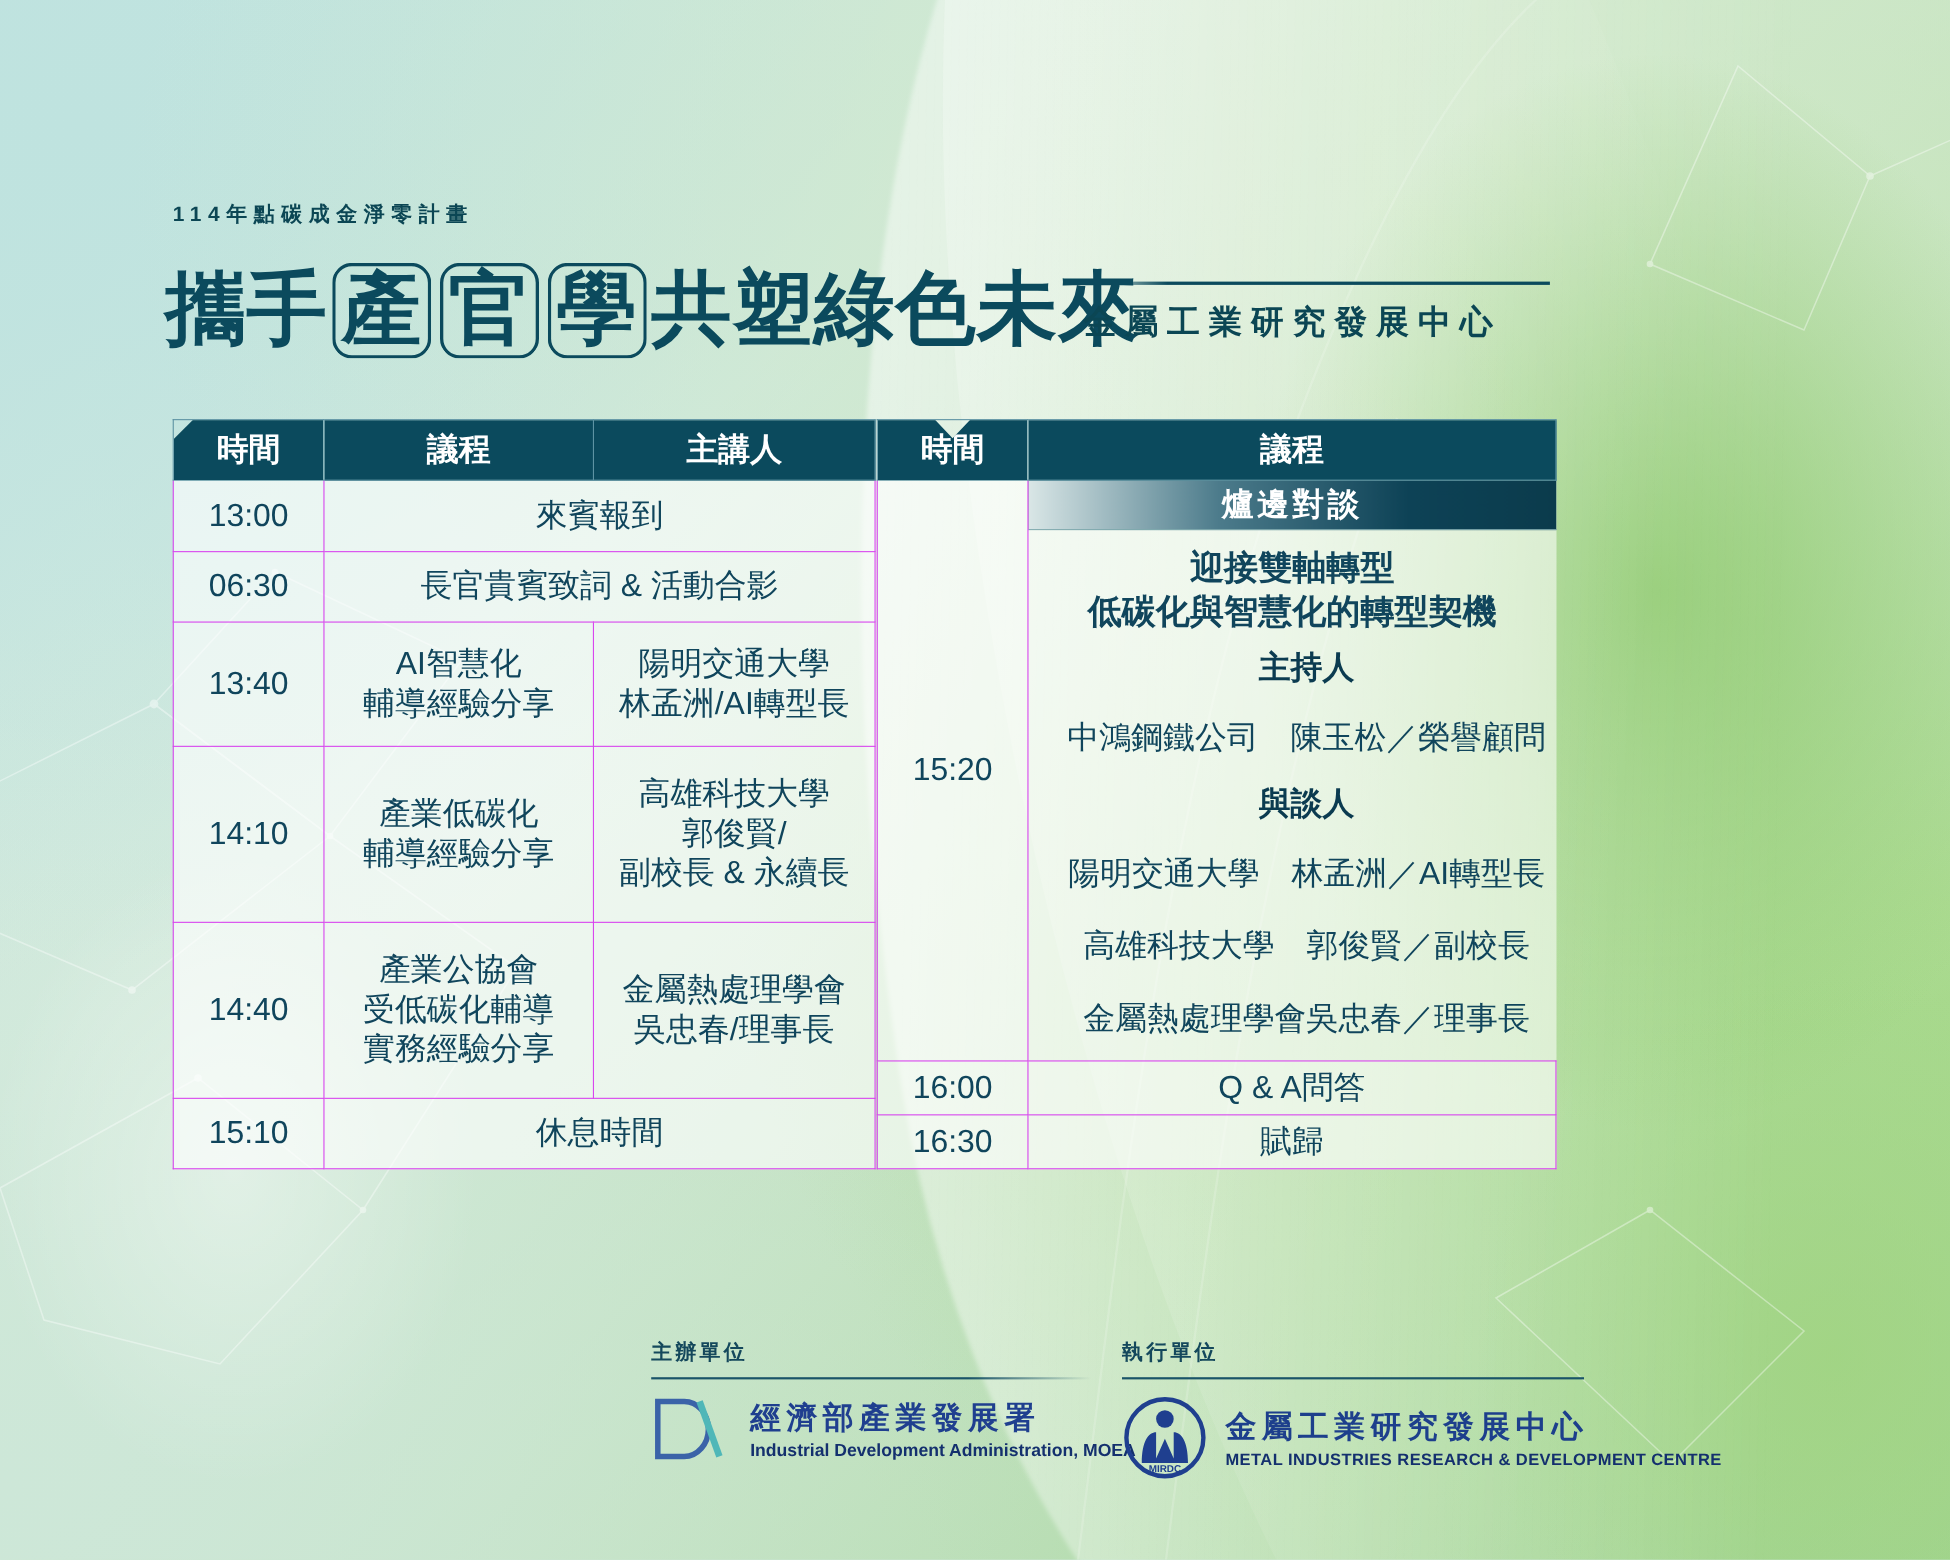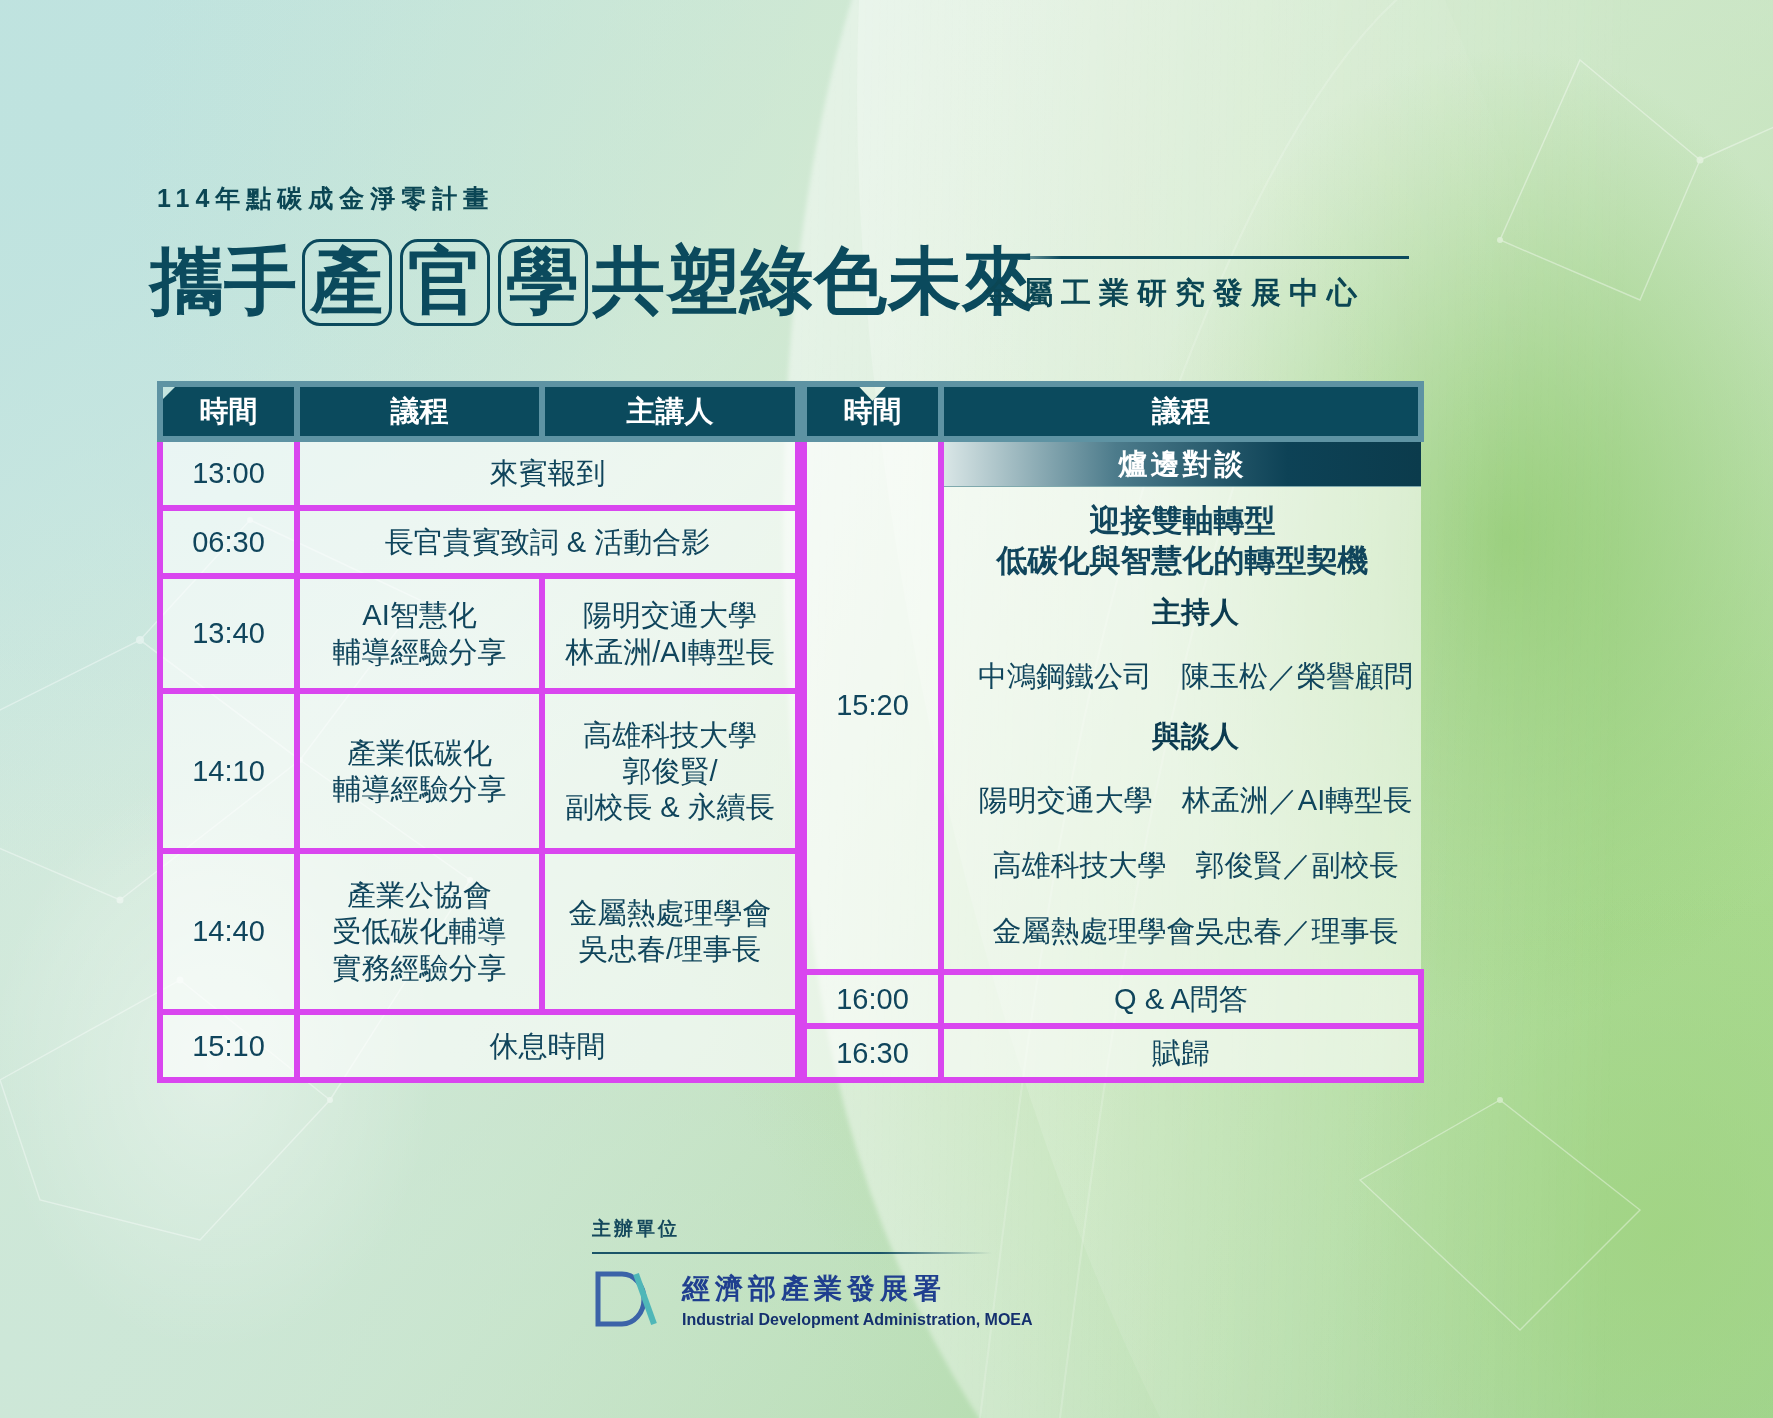--- a/index.html
+++ b/index.html
@@ -50,21 +50,21 @@
     border-radius:50%;
   }
   .bg-lines{position:absolute;inset:0;opacity:.5;}
 
   
   .page{position:absolute;inset:0;}
 
   
   .kicker{
     position:absolute; left:157px; top:182px;
-    font-size:25px; letter-spacing:6px; color:#0b4654; font-weight:700;
+    font-size:19px; letter-spacing:6px; color:#0b4654; font-weight:700;
   }
   .title-row{position:absolute; left:150px; top:237px; display:flex; align-items:flex-end;justify-content:flex-end; }
   .title{
     font-size:73px; font-weight:800; color:#0b4a5d; letter-spacing:1px;
     line-height:1; display:flex; align-items:center; white-space:nowrap;
   }
   .title .boxed{
     display:inline-flex; align-items:center; justify-content:center;
     border:3px solid #0b4a5d; border-radius:14px;
     padding:2px 5px 6px; margin:0 4px; position:relative; top:2px;
@@ -78,21 +78,21 @@
     margin-bottom:14px;
   }
   .subtitle{
     font-size:30px; letter-spacing:8px; color:#0b4654; font-weight:600; white-space:nowrap;
   }
 
   
   .tables{ position:absolute; left:157px; top:381px; width:1258px; display:flex; }
   .tbl{ border-collapse:collapse; table-layout:fixed; }
   .tbl td, .tbl th{
-    border:6px solid #d946ef;
+    border:1px solid #d946ef;
     color:#10455c;
     text-align:center;
     vertical-align:middle;
     font-size:29px;
     line-height:1.25;
     padding:6px 4px;
     background:rgba(255,255,255,.62);
   }
   .tbl th{
     background:#0b4a5d; color:#ffffff; font-weight:600; font-size:29px;
@@ -347,14 +347,30 @@
           <path d="M6 6 H30 A22 25 0 0 1 30 56 H6 Z" fill="none" stroke="#3b63a8" stroke-width="5"></path>
           <path d="M44 6 L62 56" fill="none" stroke="#4fb7b8" stroke-width="6"></path>
         </svg>
         <div class="org-names">
           <div class="cn">經濟部產業發展署</div>
           <div class="en">Industrial Development Administration, MOEA</div>
         </div>
       </div>
     </div>
 
+    <div class="org org-exec">
+      <div class="org-label">執行單位</div>
+      <div class="org-rule"></div>
+      <div class="org-body">
+        <svg class="mirdc-mark" viewBox="0 0 78 78">
+          <circle cx="39" cy="39" r="35" fill="none" stroke="#1f3f8f" stroke-width="4"></circle>
+          <circle cx="39" cy="22" r="8" fill="#1f3f8f"></circle>
+          <path d="M18 62 C18 42 24 34 31 34 L31 58 L39 40 L47 58 L47 34 C54 34 60 42 60 62 Z" fill="#1f3f8f"></path>
+          <text x="39" y="70" text-anchor="middle" font-size="9" font-weight="700" fill="#1f3f8f" font-family="Liberation Sans, sans-serif">MIRDC</text>
+        </svg>
+        <div class="org-names">
+          <div class="cn dark">金屬工業研究發展中心</div>
+          <div class="en sp">METAL INDUSTRIES RESEARCH &amp; DEVELOPMENT CENTRE</div>
+        </div>
+      </div>
+    </div>
   </div>
 </div>
 
 </body></html>

